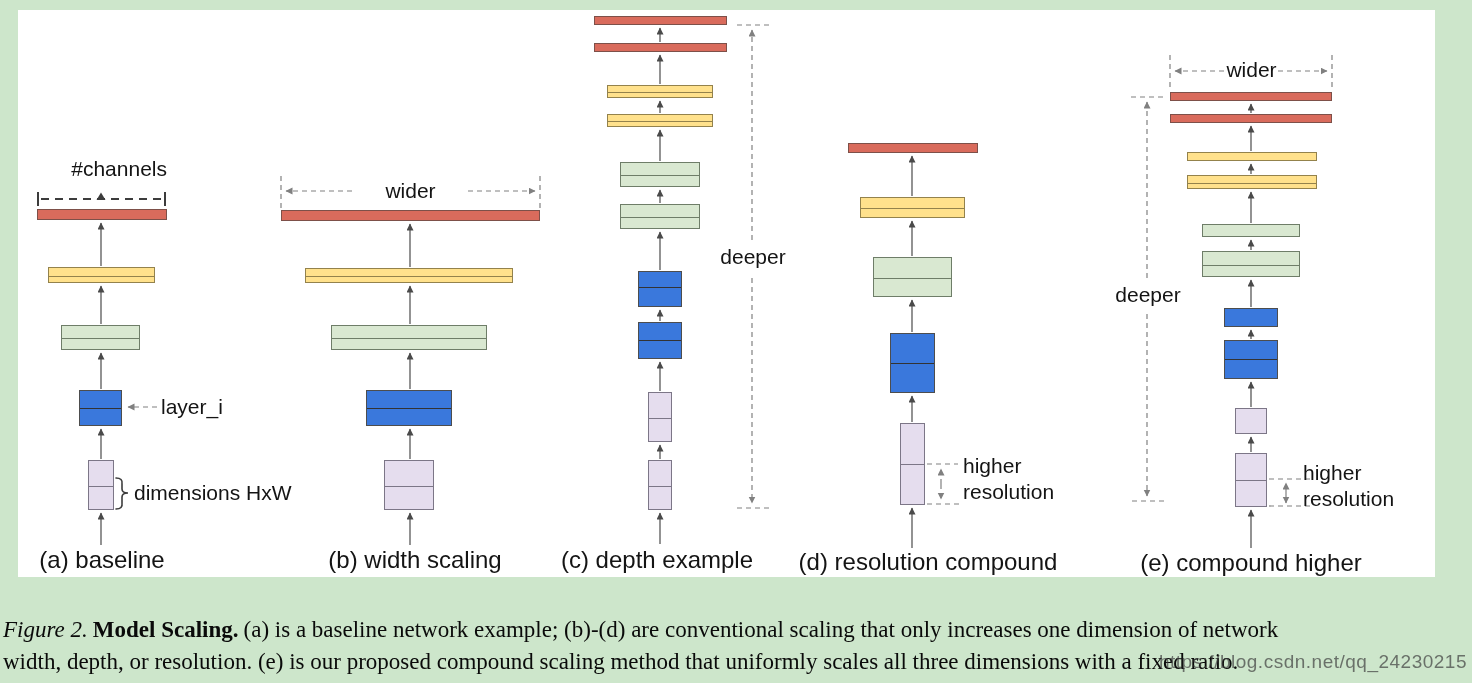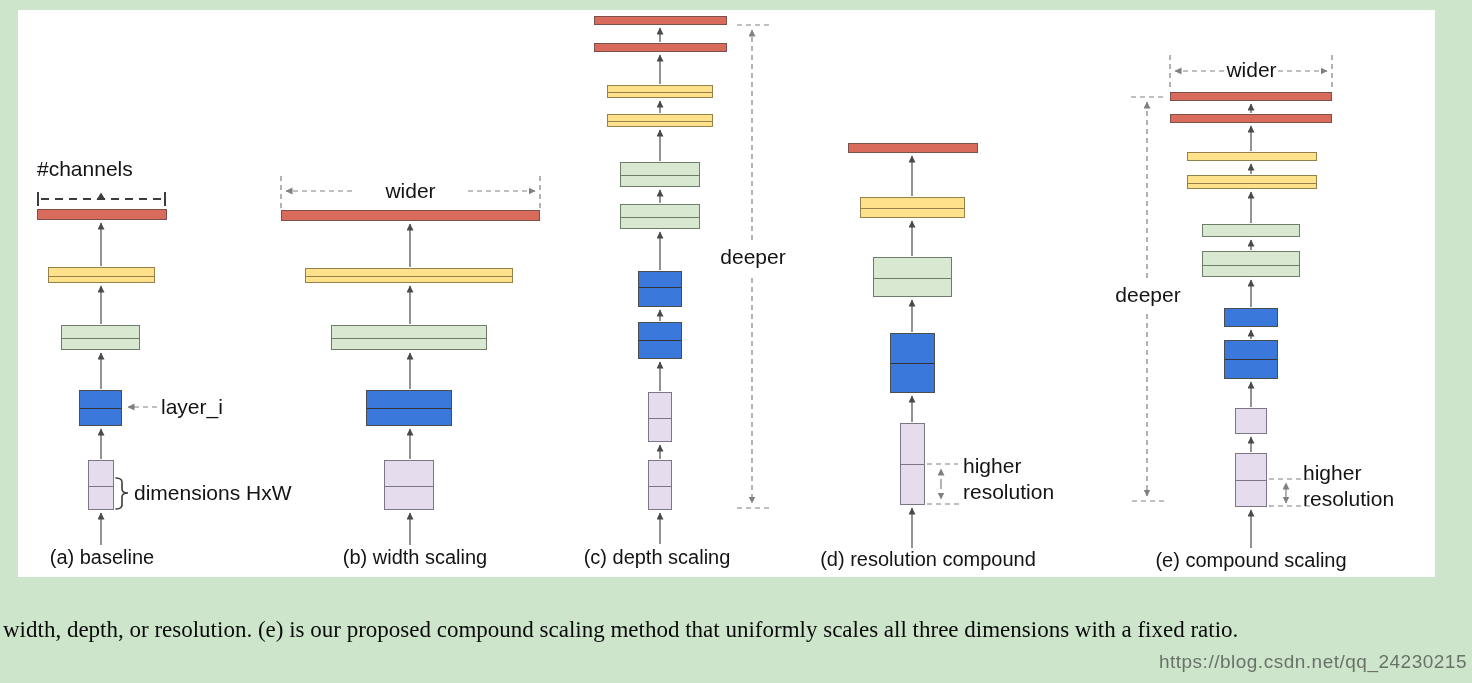--- a/index.html
+++ b/index.html
@@ -2,21 +2,21 @@
 <html><head>
 <meta charset="utf-8">
 <style>
   html,body{margin:0;padding:0;}
   .page{position:relative;width:1472px;height:683px;background:#cde6cb;overflow:hidden;
         font-family:"Liberation Sans",sans-serif;}
   .canvas{position:absolute;left:18px;top:10px;width:1417px;height:567px;background:#ffffff;}
   #diagram-svg{position:absolute;left:0;top:0;}
   .layer-box{position:absolute;box-sizing:border-box;}
   .box-divider{position:absolute;left:0;right:0;height:1px;}
-  .panel-label{position:absolute;transform:translateX(-50%);font-size:20px;color:#141414;white-space:nowrap;}
+  .panel-label{position:absolute;transform:translateX(-50%);font-size:24px;color:#141414;white-space:nowrap;}
   .anno{position:absolute;font-size:21px;color:#141414;white-space:nowrap;}
   .anno .anno-line{line-height:26px;}
   .conn{stroke:#4a4a4a;stroke-width:1.2;}
   .dash{stroke:#808080;stroke-width:1.2;stroke-dasharray:5 4;fill:none;}
   .dk{stroke:#3c3c3c;stroke-width:2;stroke-dasharray:8 6;fill:none;}
   .tick{stroke:#3c3c3c;stroke-width:2;}
   .brace{stroke:#3c3c3c;stroke-width:1.6;fill:none;stroke-linecap:round;}
   .caption{position:absolute;left:3px;top:614px;width:1468px;
            font-family:"Liberation Serif",serif;font-size:23px;color:#0a0a0a;}
   .cap-line{white-space:nowrap;line-height:32px;}
@@ -124,21 +124,21 @@
       <line x1="1251" y1="174" x2="1251" y2="164" class="conn" marker-end="url(#ah)"></line>
       <line x1="1251" y1="223" x2="1251" y2="192" class="conn" marker-end="url(#ah)"></line>
       <line x1="1251" y1="250" x2="1251" y2="240" class="conn" marker-end="url(#ah)"></line>
       <line x1="1251" y1="307" x2="1251" y2="280" class="conn" marker-end="url(#ah)"></line>
       <line x1="1251" y1="339" x2="1251" y2="330" class="conn" marker-end="url(#ah)"></line>
       <line x1="1251" y1="407" x2="1251" y2="382" class="conn" marker-end="url(#ah)"></line>
       <line x1="1251" y1="452" x2="1251" y2="437" class="conn" marker-end="url(#ah)"></line>
       <line x1="1251" y1="548" x2="1251" y2="510" class="conn" marker-end="url(#ah)"></line>
     </svg>
 
-  <div class="anno" style="left:37px;top:157px;width:130px;text-align:left;">#channels</div>
+  <div class="anno" style="left:37px;top:157px;width:130px;text-align:right;">#channels</div>
 
   <div class="anno" style="left:161px;top:395px;">layer_i</div>
 
   <div class="anno" style="left:134px;top:481px;">dimensions HxW</div>
 
   <div class="anno" style="left:281px;top:179px;width:259px;text-align:center;">wider</div>
 
   <div class="anno" style="left:701px;top:245px;width:104px;text-align:center;">deeper</div>
 
   <div class="anno" style="left:963px;top:453px;">
@@ -203,21 +203,21 @@
       </div>
       <div class="layer-box" style="left: 638px; top: 322px; width: 44px; height: 37px; background: rgb(58, 120, 220); border: 1px solid rgb(77, 77, 77);">
         <div class="box-divider" style="top: 17px; background: rgb(51, 51, 51);"></div>
       </div>
       <div class="layer-box" style="left: 648px; top: 392px; width: 24px; height: 50px; background: rgb(229, 221, 238); border: 1px solid rgb(124, 118, 135);">
         <div class="box-divider" style="top: 25px; background: rgb(124, 118, 135);"></div>
       </div>
       <div class="layer-box" style="left: 648px; top: 460px; width: 24px; height: 50px; background: rgb(229, 221, 238); border: 1px solid rgb(124, 118, 135);">
         <div class="box-divider" style="top: 25px; background: rgb(124, 118, 135);"></div>
       </div>
-      <div class="panel-label" style="left: 657px; top: 546px;">(c) depth scaling</div>
+      <div class="panel-label" style="left: 657px; top: 546px;">(c) depth example</div>
       <div class="layer-box" style="left: 848px; top: 143px; width: 130px; height: 10px; background: rgb(217, 107, 92); border: 1px solid rgb(125, 80, 73);"></div>
       <div class="layer-box" style="left: 860px; top: 197px; width: 105px; height: 21px; background: rgb(255, 225, 140); border: 1px solid rgb(147, 130, 76);">
         <div class="box-divider" style="top: 10px; background: rgb(147, 130, 76);"></div>
       </div>
       <div class="layer-box" style="left: 873px; top: 257px; width: 79px; height: 40px; background: rgb(217, 232, 209); border: 1px solid rgb(110, 125, 104);">
         <div class="box-divider" style="top: 20px; background: rgb(110, 125, 104);"></div>
       </div>
       <div class="layer-box" style="left: 890px; top: 333px; width: 45px; height: 60px; background: rgb(58, 120, 220); border: 1px solid rgb(77, 77, 77);">
         <div class="box-divider" style="top: 29px; background: rgb(51, 51, 51);"></div>
       </div>
@@ -236,22 +236,25 @@
         <div class="box-divider" style="top: 13px; background: rgb(110, 125, 104);"></div>
       </div>
       <div class="layer-box" style="left: 1224px; top: 308px; width: 54px; height: 19px; background: rgb(58, 120, 220); border: 1px solid rgb(77, 77, 77);"></div>
       <div class="layer-box" style="left: 1224px; top: 340px; width: 54px; height: 39px; background: rgb(58, 120, 220); border: 1px solid rgb(77, 77, 77);">
         <div class="box-divider" style="top: 18px; background: rgb(51, 51, 51);"></div>
       </div>
       <div class="layer-box" style="left: 1235px; top: 408px; width: 32px; height: 26px; background: rgb(229, 221, 238); border: 1px solid rgb(124, 118, 135);"></div>
       <div class="layer-box" style="left: 1235px; top: 453px; width: 32px; height: 54px; background: rgb(229, 221, 238); border: 1px solid rgb(124, 118, 135);">
         <div class="box-divider" style="top: 26px; background: rgb(124, 118, 135);"></div>
       </div>
-      <div class="panel-label" style="left: 1251px; top: 549px;">(e) compound scaling</div>
+      <div class="panel-label" style="left: 1251px; top: 549px;">(e) compound higher</div>
     </div>
 
   <div class="caption">
+    <div class="cap-line">
+      <span class="cap-it">Figure 2.</span><span class="cap-bold">Model Scaling.</span><span>(a) is a baseline network example; (b)-(d) are conventional scaling that only increases one dimension of network</span>
+    </div>
     <div class="cap-line">width, depth, or resolution. (e) is our proposed compound scaling method that uniformly scales all three dimensions with a fixed ratio.</div>
   </div>
 
   <div class="watermark">https://blog.csdn.net/qq_24230215</div>
 
 </div>
 
 </body></html>

